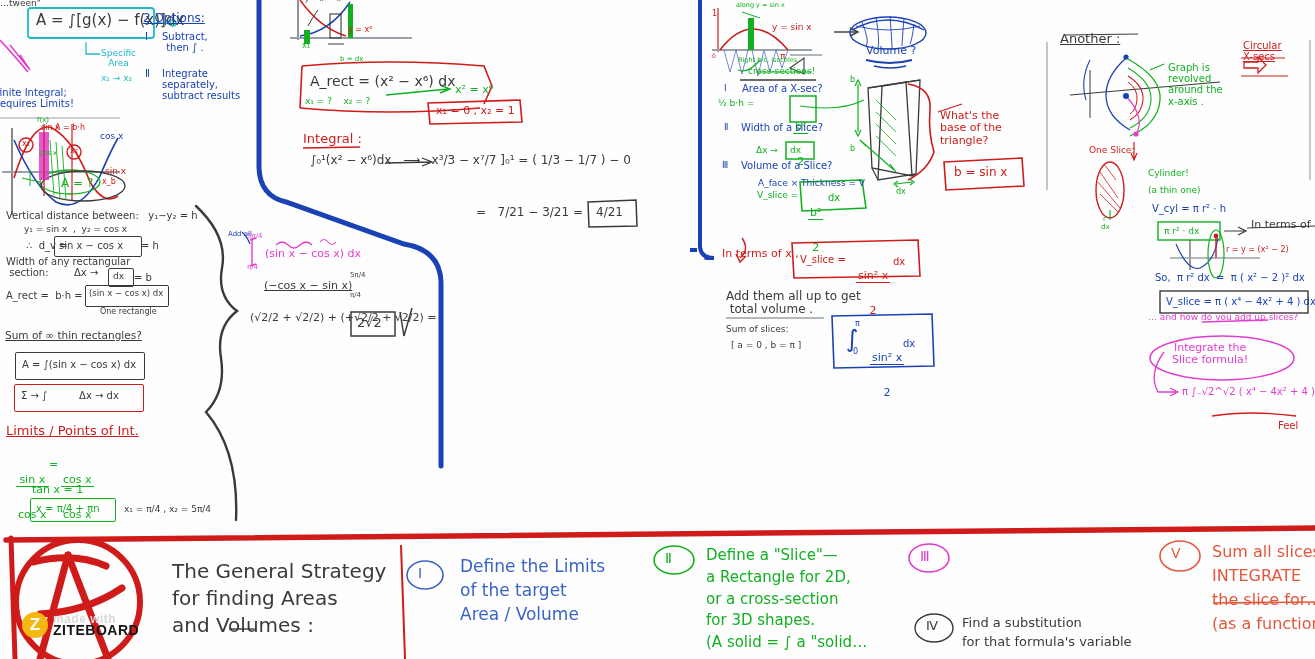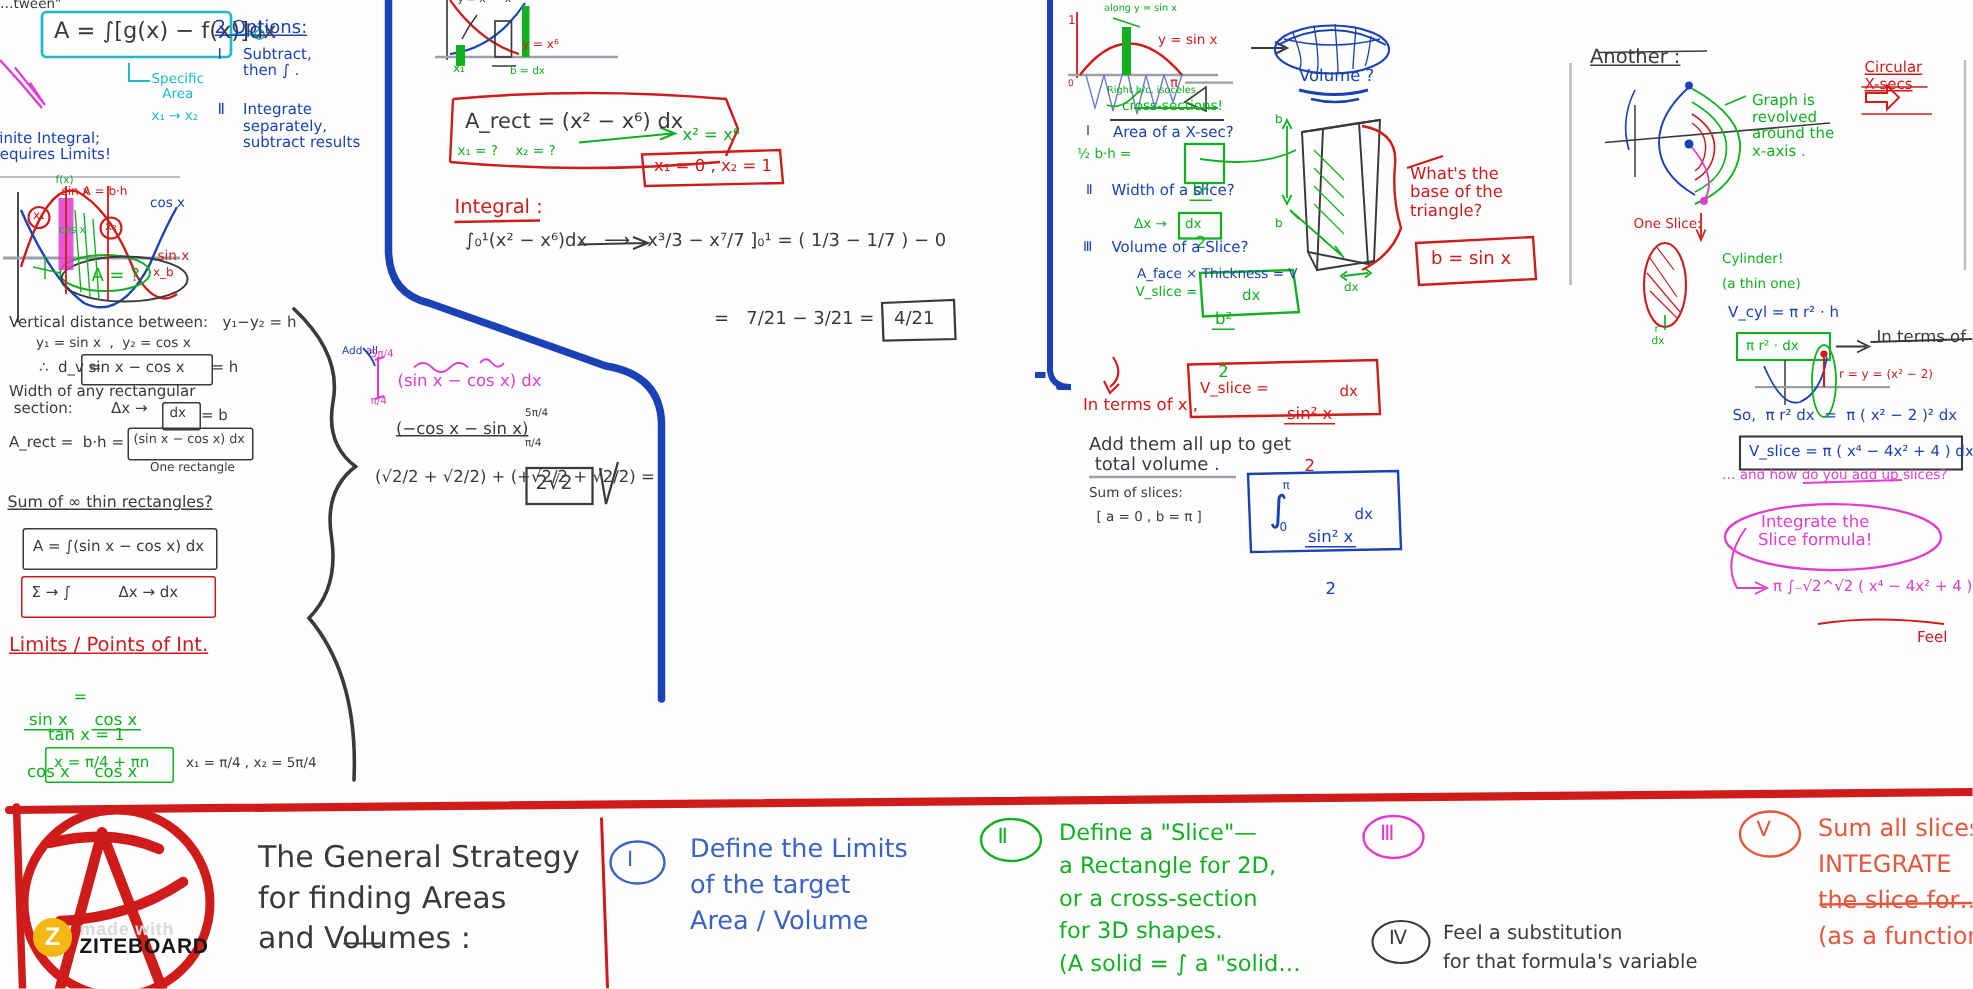--- a/index.html
+++ b/index.html
@@ -230,21 +230,21 @@
   <div class="hw blk" style="left:0px;top:-2px;font-size:9px;">…tween"</div>
 
   <div class="hw blk" style="left:36px;top:12px;font-size:15px;">A = ∫[g(x) − f(x)]dx</div>
 
   <div class="hw cyn" style="left:101px;top:48px;font-size:9px;text-align:center;">Specific
 Area</div>
   <div class="hw cyn" style="left:101px;top:73px;font-size:9px;">x₁ → x₂</div>
 
   <div class="hw blu u" style="left:143px;top:12px;font-size:12px;">2 Options:</div>
   <div class="hw blu" style="left:145px;top:31px;font-size:10px;">Ⅰ</div>
-  <div class="hw blu" style="left:162px;top:31px;font-size:10px;">Subtract,
+  <div class="hw blu" style="left:162px;top:31px;font-size:10px;text-align:center;">Subtract,
 then ∫ .</div>
   <div class="hw blu" style="left:145px;top:68px;font-size:10px;">Ⅱ</div>
   <div class="hw blu" style="left:162px;top:68px;font-size:10px;">Integrate
 separately,
 subtract results</div>
 
   <div class="hw blu" style="left:-4px;top:87px;font-size:10px;">finite Integral;
 requires Limits!</div>
 
   <div class="hw red" style="left:41px;top:124px;font-size:8px;">sin x</div>
@@ -299,21 +299,21 @@
   </div>
   <div class="hw grn" style="left:32px;top:484px;font-size:11px;">tan x = 1</div>
   <div class="box gbox" style="left:30px;top:498px;width:84px;height:22px;">
     <div class="hw grn" style="left:5px;top:4px;font-size:10px;">x = π/4 + πn</div>
   </div>
   <div class="hw blk" style="left:124px;top:504px;font-size:9px;">x₁ = π/4 , x₂ = 5π/4</div>
 
   <div class="hw blk" style="left:305px;top:-4px;font-size:7px;">y = x² − x⁶</div>
   <div class="hw red" style="left:348px;top:26px;font-size:8px;">y = x⁶</div>
   <div class="hw grn" style="left:302px;top:42px;font-size:8px;">x₁</div>
-  <div class="hw grn" style="left:340px;top:44px;font-size:7px;">b = dx</div>
+  <div class="hw grn" style="left:340px;top:56px;font-size:7px;">b = dx</div>
 
   <div class="hw blk" style="left:310px;top:74px;font-size:14px;">A_rect = (x² − x⁶) dx</div>
   <div class="hw grn" style="left:305px;top:96px;font-size:9px;">x₁ = ?    x₂ = ?</div>
   <div class="hw grn" style="left:455px;top:84px;font-size:11px;">x² = x⁶</div>
   <div class="hw red" style="left:436px;top:105px;font-size:11px;">x₁ = 0 , x₂ = 1</div>
 
   <div class="hw red" style="left:303px;top:132px;font-size:13px;">Integral :</div>
   <div class="hw blk" style="left:310px;top:154px;font-size:12px;">∫₀¹(x² − x⁶)dx   ⟶   x³/3 − x⁷/7 ]₀¹ = ( 1/3 − 1/7 ) − 0</div>
   <div class="hw blk" style="left:476px;top:206px;font-size:12px;">=   7/21 − 3/21 =</div>
   <div class="hw blk" style="left:596px;top:206px;font-size:12px;">4/21</div>
@@ -364,21 +364,21 @@
 
   <div class="hw grn" style="left:850px;top:76px;font-size:8px;">b</div>
   <div class="hw grn" style="left:850px;top:145px;font-size:8px;">b</div>
   <div class="hw grn" style="left:896px;top:188px;font-size:8px;">dx</div>
 
   <div class="hw red" style="left:940px;top:110px;font-size:11px;">What's the
 base of the
 triangle?</div>
   <div class="hw red" style="left:954px;top:166px;font-size:12px;">b = sin x</div>
 
-  <div class="hw red" style="left:722px;top:264px;font-size:11px;">In terms of x ,</div>
+  <div class="hw red" style="left:722px;top:248px;font-size:11px;">In terms of x ,</div>
   <div class="hw red" style="left:800px;top:254px;font-size:10px;">V_slice =</div>
   <div class="hw red frac" style="left:856px;top:248px;font-size:11px;">
     <span class="n">sin² x</span>
     <span class="d">2</span>
   </div>
   <div class="hw red" style="left:893px;top:256px;font-size:10px;">dx</div>
 
   <div class="hw blk" style="left:726px;top:290px;font-size:12px;">Add them all up to get
  total volume .</div>
   <div class="hw blk" style="left:726px;top:324px;font-size:9px;">Sum of slices:</div>
@@ -428,21 +428,21 @@
   <div class="hw" style="left:665px;top:551px;font-size:14px;color:#12b021;">Ⅱ</div>
   <div class="hw" style="left:706px;top:545px;font-size:15px;line-height:1.45;color:#12b021;">Define a "Slice"—
 a Rectangle for 2D,
 or a cross-section
 for 3D shapes.
 (A solid = ∫ a "solid…</div>
 
   <div class="hw" style="left:920px;top:549px;font-size:14px;color:#e23ccf;">Ⅲ</div>
 
   <div class="hw" style="left:926px;top:619px;font-size:13px;color:#3a3a3a;">Ⅳ</div>
-  <div class="hw" style="left:962px;top:614px;font-size:13px;line-height:1.45;color:#3a3a3a;">Feel a substitution
+  <div class="hw" style="left:962px;top:614px;font-size:13px;line-height:1.45;color:#3a3a3a;">Find a substitution
 for that formula's variable</div>
 
   <div class="hw" style="left:1171px;top:546px;font-size:14px;color:#e4573c;">Ⅴ</div>
   <div class="hw" style="left:1212px;top:540px;font-size:16px;line-height:1.5;color:#e4573c;">Sum all slices —
 INTEGRATE
 the slice for…
 (as a function…</div>
 
   <div class="logo">
     <div class="zc">Z</div>

